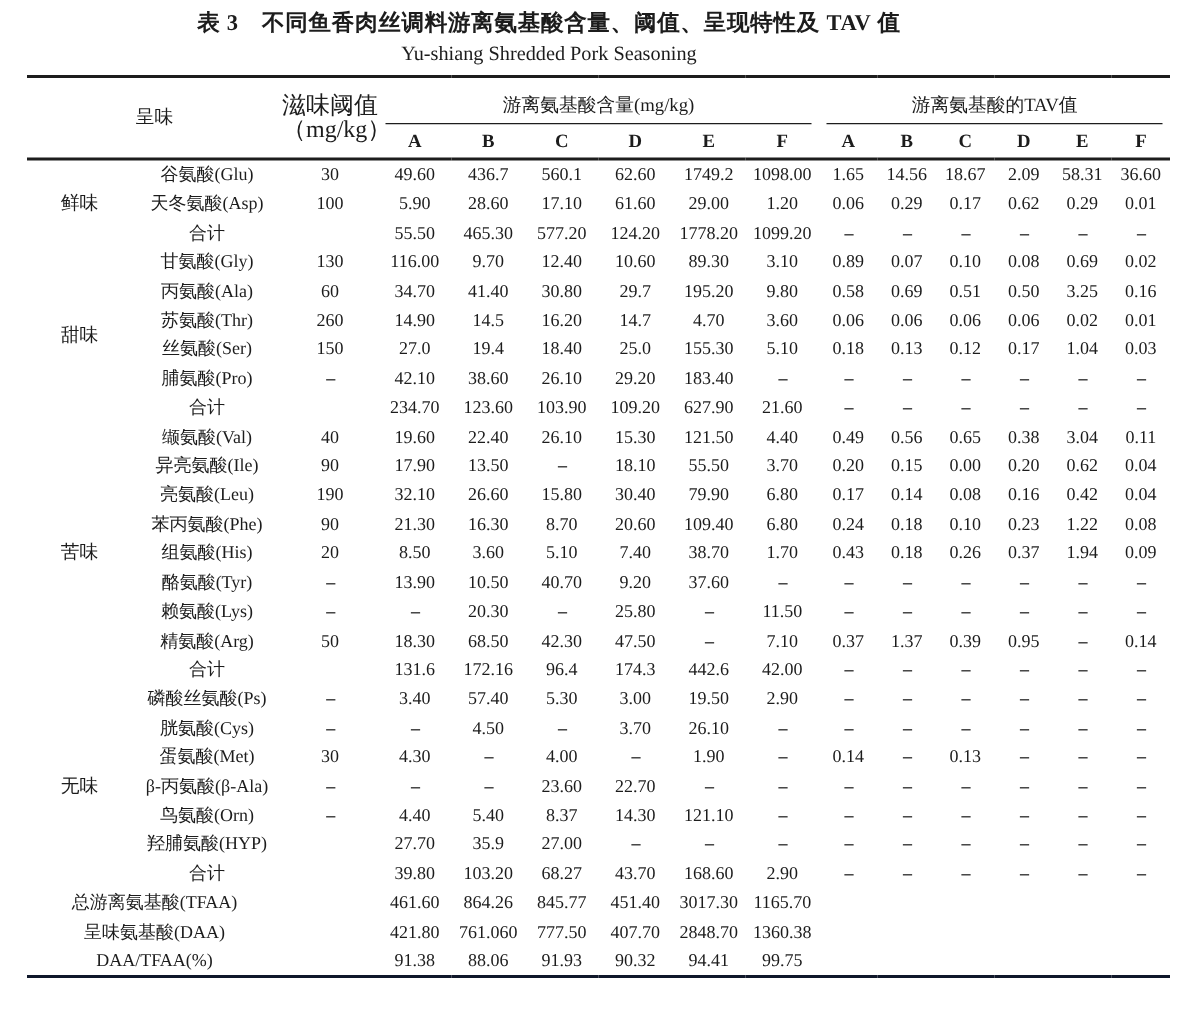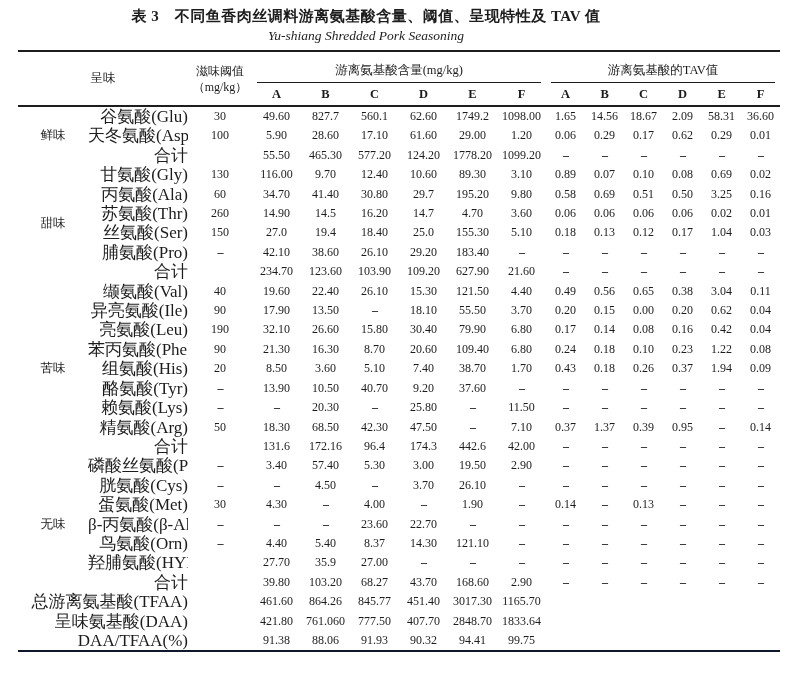--- a/index.html
+++ b/index.html
@@ -5,41 +5,41 @@
   html,body{margin:0;padding:0;}
   body{
     width:800px;height:676px;background:#ffffff;
     font-family:"Liberation Serif","DejaVu Serif",serif;
     color:#1c1c1c;overflow:hidden;
   }
   .page{position:relative;width:732px;height:676px;}
   .titles{text-align:center;padding-top:6px;}
   .title-zh{font-size:15px;font-weight:bold;line-height:21px;letter-spacing:0.5px;}
   .title-en{font-size:13.5px;line-height:18px;}
-  .title-en2{font-size:13.5px;line-height:18px;font-style:italic;}
+  .title-en2{font-size:13.5px;line-height:18px;}
 
   table.aa{
     border-collapse:collapse;table-layout:fixed;width:762px;
     margin:5px 0 0 18px;
     border-top:2px solid #1d1d1d;border-bottom:2px solid #0f172a;
   }
   th,td{
     padding:0;text-align:center;vertical-align:middle;
     font-size:12px;font-weight:normal;white-space:nowrap;
     overflow:hidden;
   }
   thead tr.letters-row{border-bottom:2px solid #1d1d1d;}
   th.head-taste,th.head-threshold{font-size:12.5px;}
-  th.head-threshold .line{display:block;line-height:16px;font-size:12px;}
+  th.head-threshold .line{display:block;line-height:16px;font-size:16px;}
   th.group-th{vertical-align:bottom;height:31px;padding:0 5px;}
   .group-inner{border-bottom:1.5px solid #1d1d1d;padding:2px 0 4px;font-size:12.5px;line-height:15px;font-family:Liberation Serif, serif;}
   th.letter-th{height:22px;font-size:12.5px;font-weight:bold;}
   tbody td{height:19.4px;line-height:19.4px;}
   td.taste-cell{font-size:12.5px;}
-  td.name-cell{font-size:17px;text-align:right;}
+  td.name-cell{font-size:12px;}
   td.dash{font-weight:bold;font-size:12px;letter-spacing:-1px;}
 </style>
 </head>
 <body>
 
 <div class="page">
 
   <div class="titles">
     <div class="title-zh">表 3　不同鱼香肉丝调料游离氨基酸含量、阈值、呈现特性及 TAV 值</div>
     <div class="title-en2">Yu-shiang Shredded Pork Seasoning</div>
@@ -91,21 +91,21 @@
           <th class="letter-th">E</th>
           <th class="letter-th">F</th>
         </tr>
     </thead>
     <tbody id="table-body">
         <tr>
           <td class="taste-cell" rowspan="3">鲜味</td>
           <td class="name-cell">谷氨酸(Glu)</td>
           <td class="threshold-cell">30</td>
           <td class="content-cell">49.60</td>
-          <td class="content-cell">827.7</td>
+          <td class="content-cell">436.7</td>
           <td class="content-cell">560.1</td>
           <td class="content-cell">62.60</td>
           <td class="content-cell">1749.2</td>
           <td class="content-cell">1098.00</td>
           <td class="tav-cell">1.65</td>
           <td class="tav-cell">14.56</td>
           <td class="tav-cell">18.67</td>
           <td class="tav-cell">2.09</td>
           <td class="tav-cell">58.31</td>
           <td class="tav-cell">36.60</td>
@@ -514,21 +514,21 @@
           <td class="tav-cell"></td>
         </tr>
         <tr>
           <td class="name-cell" colspan="2">呈味氨基酸(DAA)</td>
           <td class="threshold-cell"></td>
           <td class="content-cell">421.80</td>
           <td class="content-cell">761.060</td>
           <td class="content-cell">777.50</td>
           <td class="content-cell">407.70</td>
           <td class="content-cell">2848.70</td>
-          <td class="content-cell">1833.64</td>
+          <td class="content-cell">1360.38</td>
           <td class="tav-cell"></td>
           <td class="tav-cell"></td>
           <td class="tav-cell"></td>
           <td class="tav-cell"></td>
           <td class="tav-cell"></td>
           <td class="tav-cell"></td>
         </tr>
         <tr>
           <td class="name-cell" colspan="2">DAA/TFAA(%)</td>
           <td class="threshold-cell"></td>

